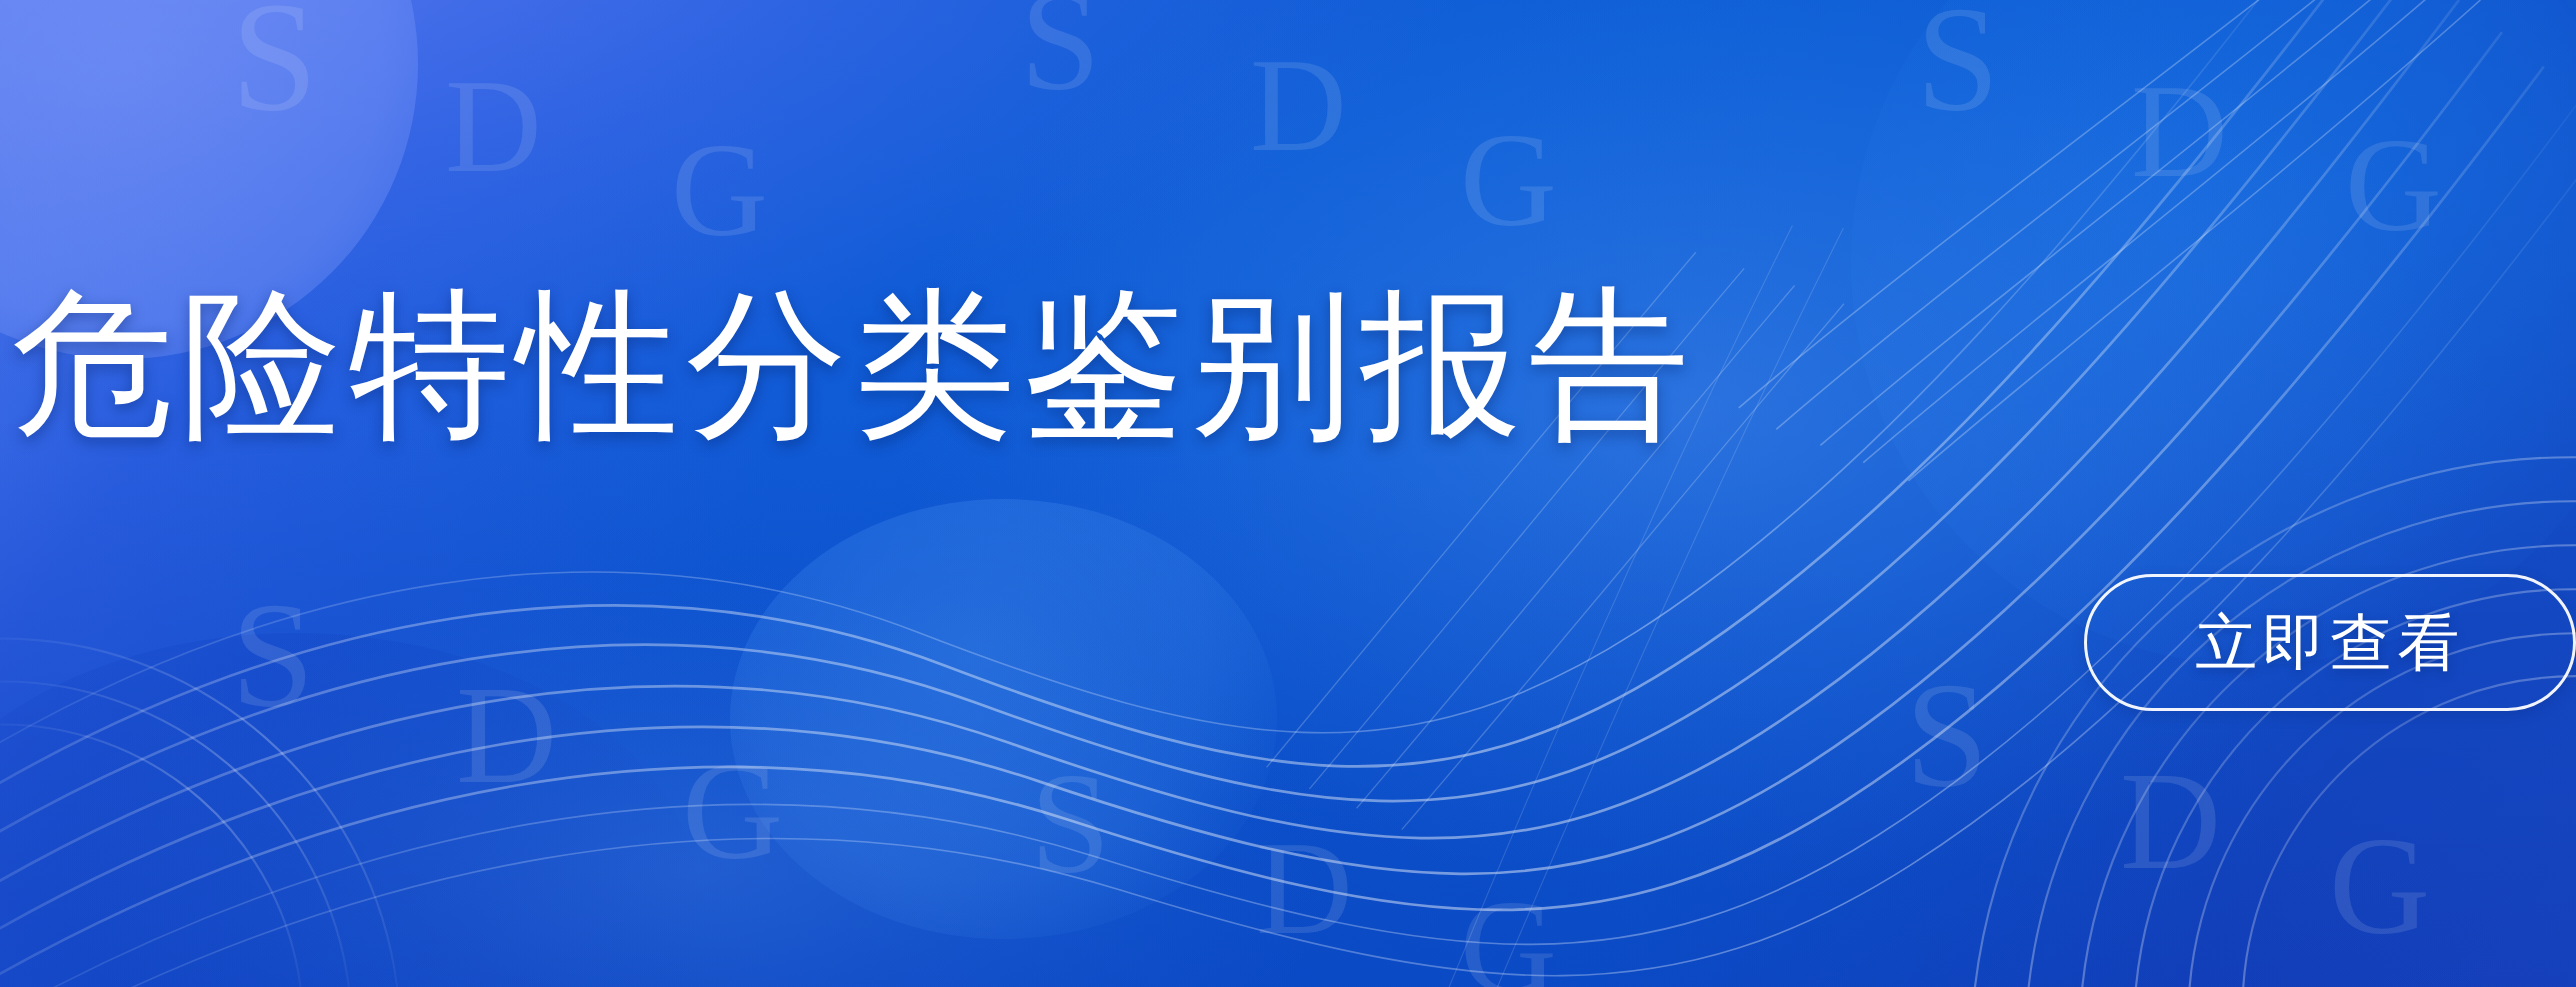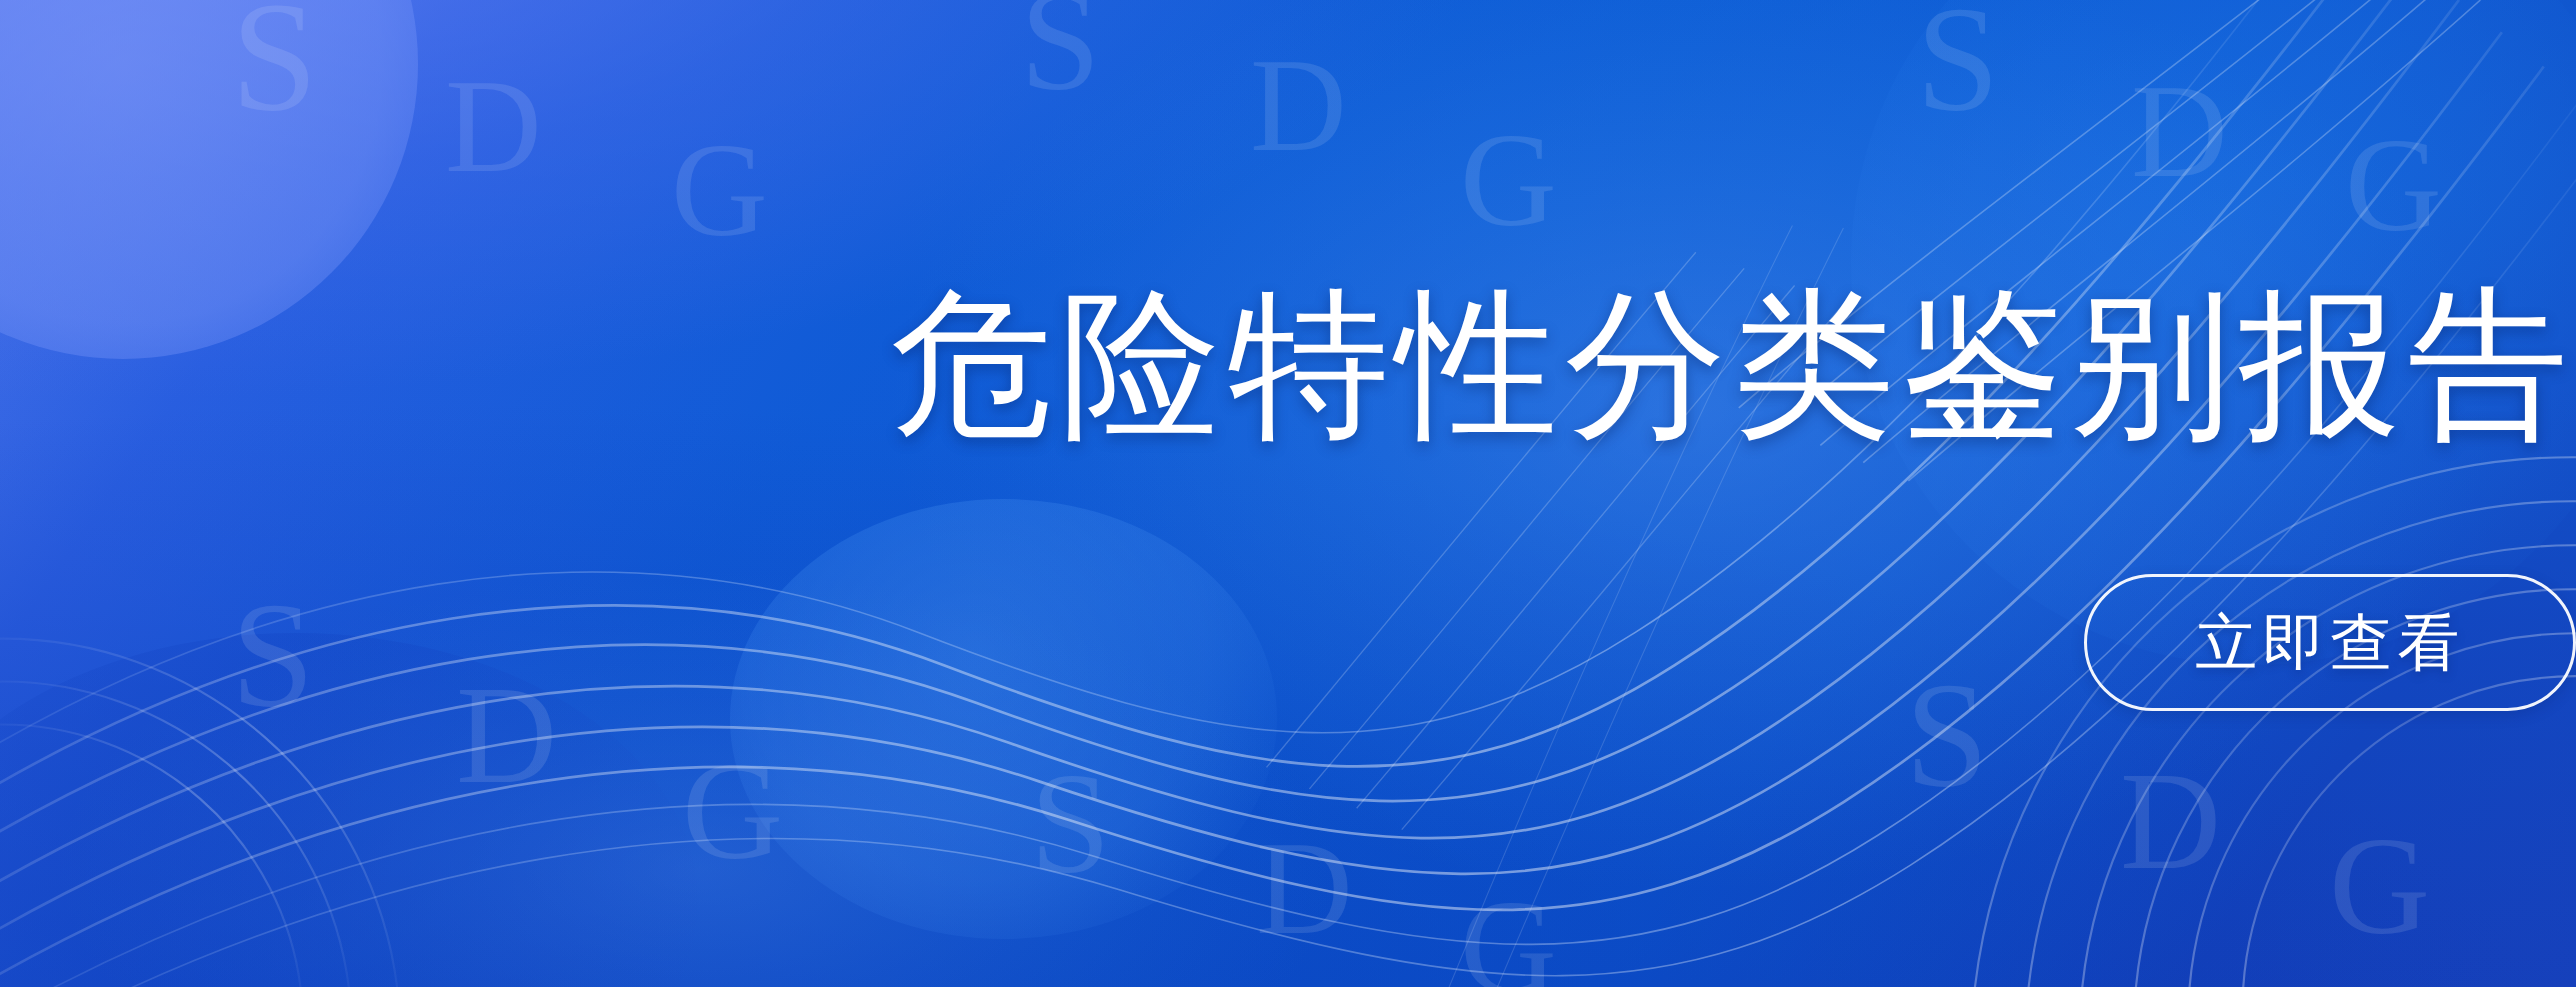--- a/index.html
+++ b/index.html
@@ -134,21 +134,21 @@
   
   .content {
     position: absolute;
     inset: 0;
   }
   .title {
     position: absolute;
     left: 12px;
     right: 0;
     top: 274px;
-    text-align: right;
+    text-align: left;
     color: #ffffff;
     font-size: 161px;
     line-height: 1.12;
     letter-spacing: 7.5px;
     font-weight: 500;
     text-shadow: 0 5.4px 14px rgba(4,30,96,0.40);
     white-space: nowrap;
   }
   .cta-wrap {
     position: absolute;

